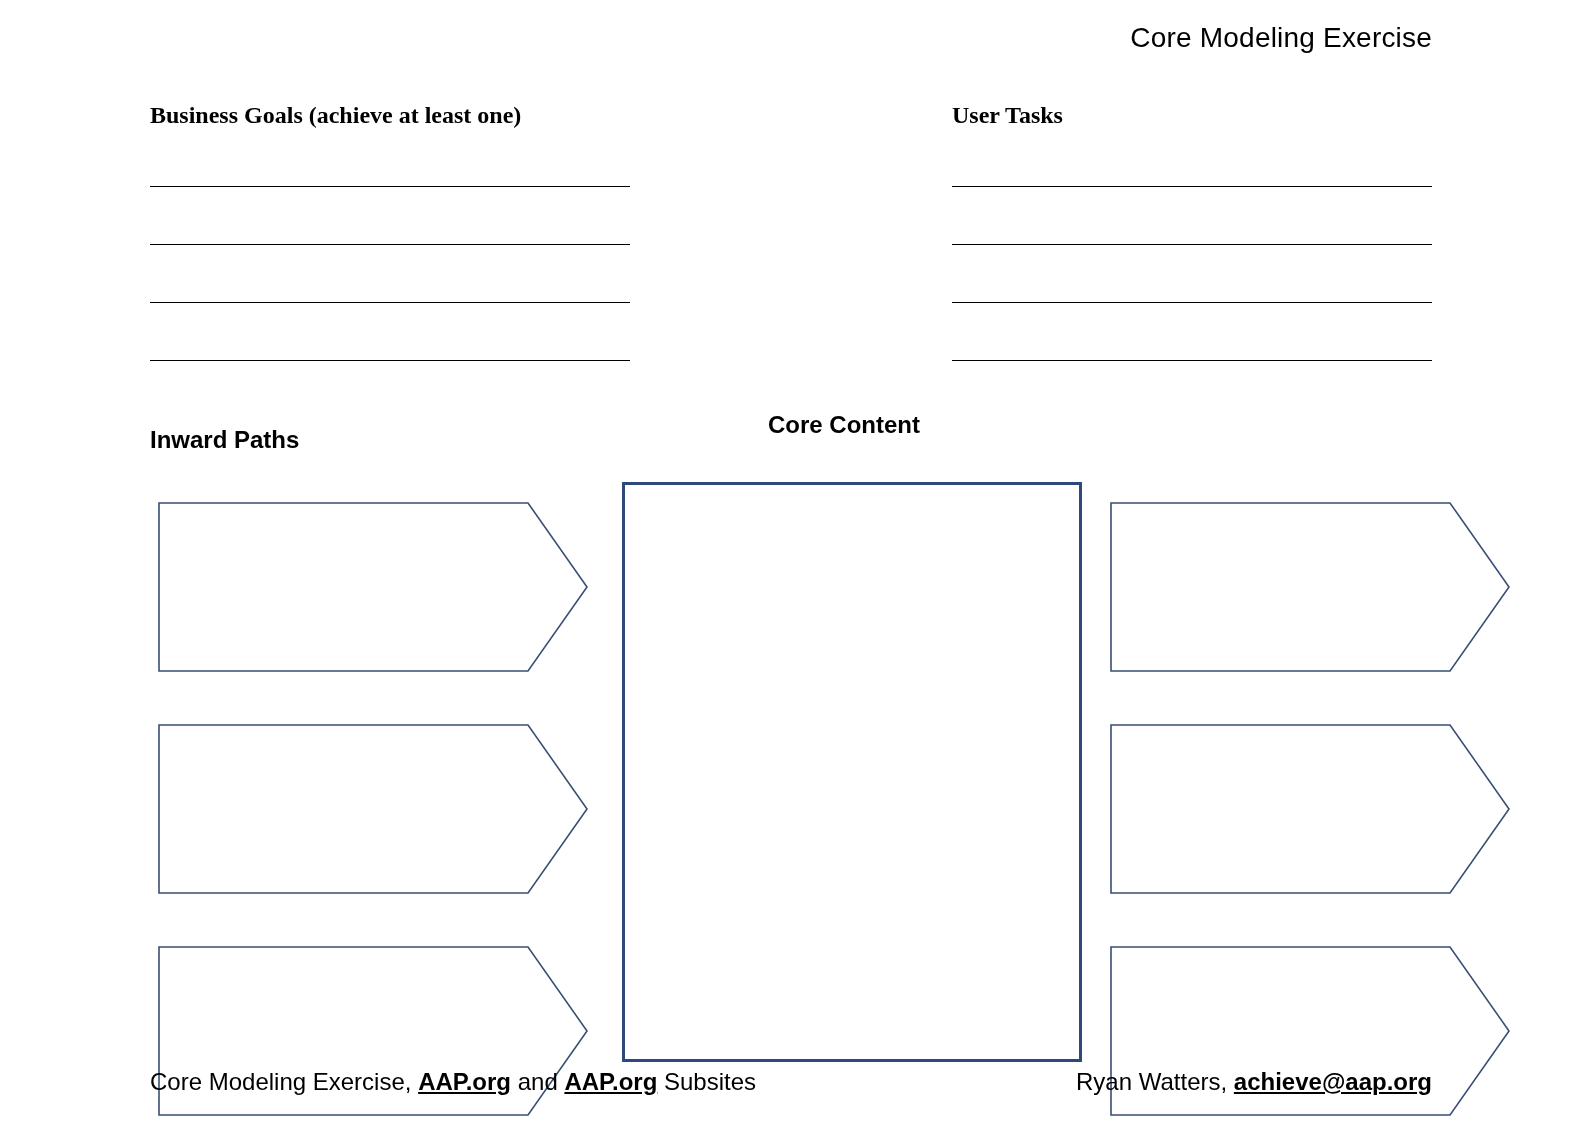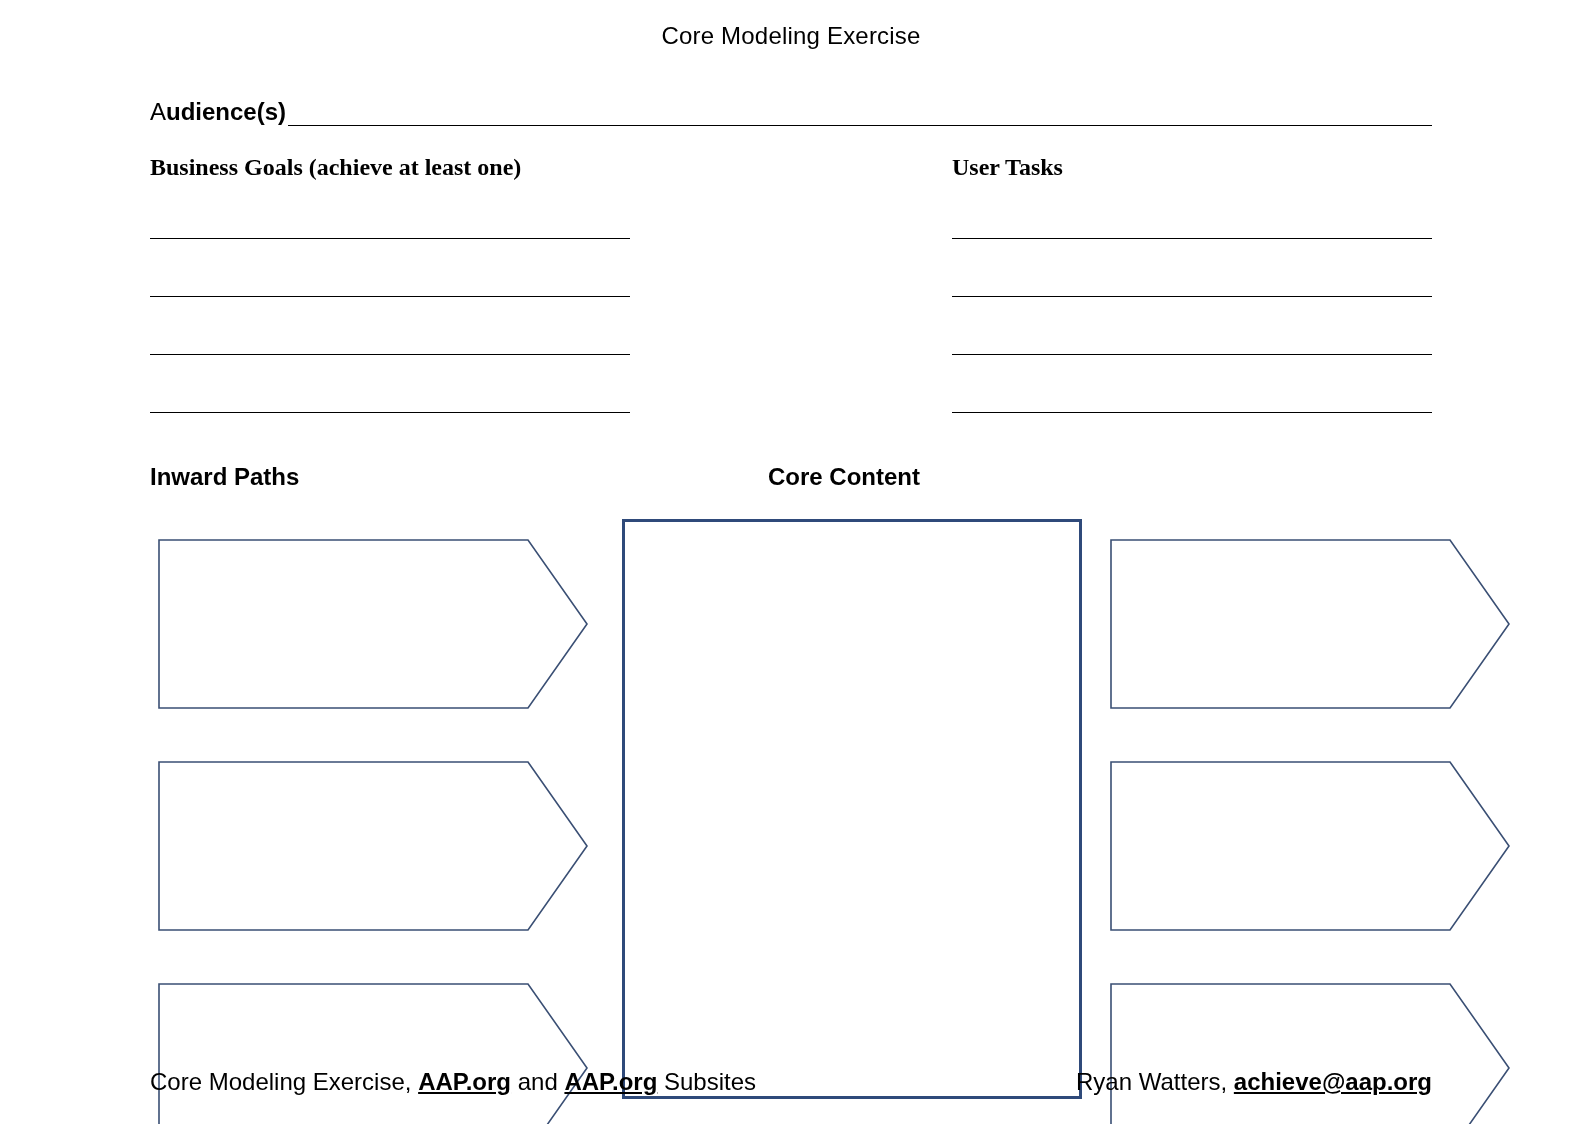--- a/index.html
+++ b/index.html
@@ -10,22 +10,22 @@
     font-family: "Helvetica Neue", Helvetica, Arial, sans-serif;
     color: #000000;
   }
   .page {
     width: 1582px;
     height: 1124px;
     position: relative;
     padding: 22px 150px 0 150px;
   }
   .title {
-    text-align: center;
-    font-size: 24px;
+    text-align: right;
+    font-size: 28px;
     font-weight: 400;
     margin: 0 0 48px 0;
     letter-spacing: 0.2px;
   }
   .audience-row {
     display: flex;
     align-items: flex-end;
     font-size: 24px;
     margin-bottom: 28px;
   }
@@ -57,21 +57,21 @@
     margin-bottom: 36px;
   }
   .col-right .blank-line { width: 480px; }
   .diagram-heads {
     display: flex;
     font-size: 24px;
     font-weight: 700;
     margin-top: 6px;
     margin-bottom: 28px;
   }
-  .dh-inward { width: 618px; }
+  .dh-inward { width: 618px; margin-top: 15px; }
   .dh-core { width: 340px; }
   .dh-forward { flex: 1; }
   .diagram {
     position: relative;
     height: 590px;
   }
   .arrow-col {
     position: absolute;
     top: 20px;
     display: flex;
@@ -102,24 +102,20 @@
   }
   .footer .ul { text-decoration: underline; font-weight: bold; }
 </style>
 </head>
 <body>
 
 <div class="page">
 
   <h1 class="title">Core Modeling Exercise</h1>
 
-  <div class="audience-row">
-    <span class="audience-label"><span class="thin">A</span><span>udience(s)</span></span>
-    <span class="audience-line"></span>
-  </div>
 
   <div class="two-col">
     <div class="col-left">
       <div class="section-head">Business Goals (achieve at least one)</div>
       <div class="blank-line"></div>
       <div class="blank-line"></div>
       <div class="blank-line"></div>
       <div class="blank-line"></div>
     </div>
     <div class="col-right">

